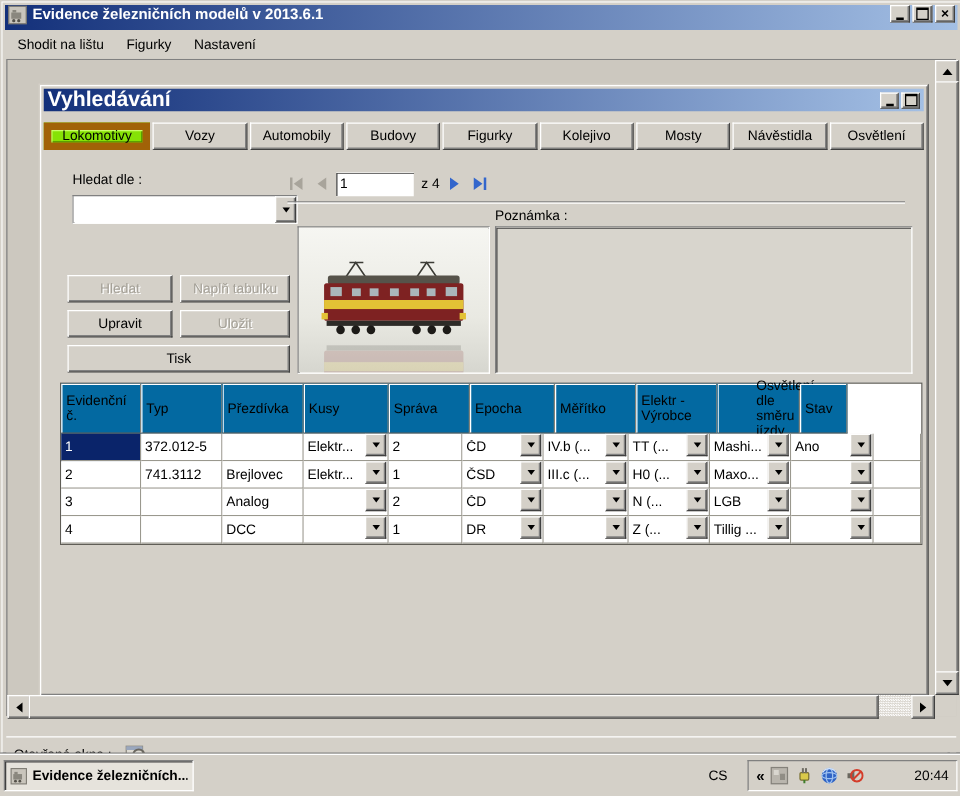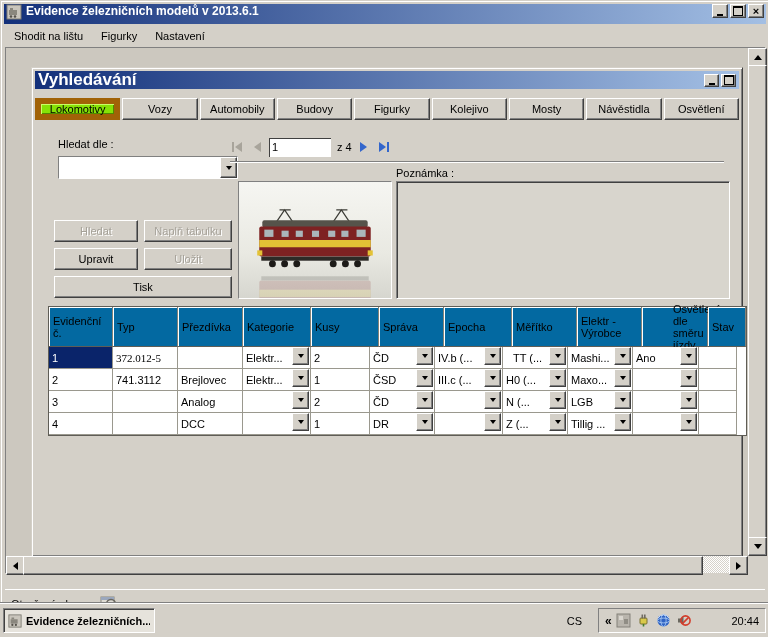--- a/index.html
+++ b/index.html
@@ -258,34 +258,33 @@
       <button id="btn-napln" class="btn raised cmd-btn disabled">Naplň tabulku</button>
       <button id="btn-upravit" class="btn raised cmd-btn">Upravit</button>
       <button id="btn-ulozit" class="btn raised cmd-btn disabled">Uložit</button>
       <button id="btn-tisk" class="btn raised cmd-btn">Tisk</button>
 
       <div class="grid">
           <div class="tr">
             <div class="th" style="width: 64px; height: 40px;">Evidenční č.</div>
             <div class="th" style="width: 65px; height: 40px;">Typ</div>
             <div class="th" style="width: 65px; height: 40px;">Přezdívka</div>
-            <div class="th" style="width: 68px; height: 40px;">Kategorie</div>
             <div class="th" style="width: 68px; height: 40px;">Kusy</div>
             <div class="th" style="width: 65px; height: 40px;">Správa</div>
             <div class="th" style="width: 68px; height: 40px;">Epocha</div>
             <div class="th" style="width: 65px; height: 40px;">Měřítko</div>
             <div class="th" style="width: 65px; height: 40px;">Elektr - Výrobce</div>
             <div class="th" style="width: 66px; height: 40px; padding-left: 31px;">Osvětlení dle směru jízdy</div>
             <div class="th" style="width: 38px; height: 40px;">Stav</div>
           </div>
           <div class="tr">
             <div class="td sel" style="width: 64px;">
               <span class="cell-text">1</span>
             </div>
-            <div class="td" style="width: 65px; font-family: Liberation Serif, serif;">
+            <div class="td" style="width: 65px;">
               <span class="cell-text">372.012-5</span>
             </div>
             <div class="td" style="width: 65px;">
               <span class="cell-text"></span>
             </div>
             <div class="td" style="width: 68px;">
               <span class="cell-text">Elektr...</span>
               <button class="dd-btn raised">
                 <span class="dd-tri"></span>
               </button>
@@ -298,21 +297,21 @@
               <button class="dd-btn raised">
                 <span class="dd-tri"></span>
               </button>
             </div>
             <div class="td" style="width: 68px;">
               <span class="cell-text">IV.b (...</span>
               <button class="dd-btn raised">
                 <span class="dd-tri"></span>
               </button>
             </div>
-            <div class="td" style="width: 65px; text-align: center;">
+            <div class="td" style="width: 65px;">
               <span class="cell-text">TT (...</span>
               <button class="dd-btn raised">
                 <span class="dd-tri"></span>
               </button>
             </div>
             <div class="td" style="width: 65px;">
               <span class="cell-text">Mashi...</span>
               <button class="dd-btn raised">
                 <span class="dd-tri"></span>
               </button>

